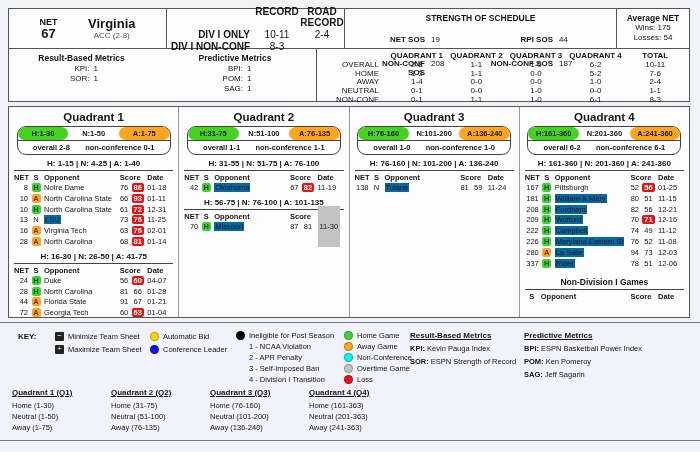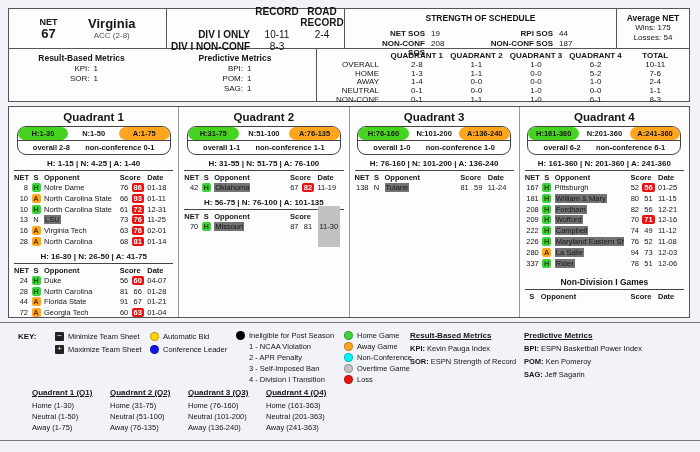--- a/index.html
+++ b/index.html
@@ -15,21 +15,21 @@
   .netval{font-size:13px;font-weight:bold;text-align:center;line-height:14px}
   .team{font-size:13px;font-weight:bold;text-align:center;line-height:14px}
   .conf{font-size:8px;color:#555;text-align:center;line-height:10px}
   .tcellB{width:178px;border-right:1px solid #555;font-size:10px;display:grid;
           grid-template-columns:88px 44px 46px;align-content:center;row-gap:1px;box-sizing:border-box}
   .rlab{font-weight:bold;text-align:right;padding-right:5px}
   .rval{text-align:center}
   .rhead{font-weight:bold;text-align:center}
   .tcellC{flex:1;border-right:1px solid #555;font-size:8px;padding-top:4px;box-sizing:border-box}
   .sostitle{text-align:center;font-weight:bold;font-size:8.5px;line-height:10px}
-  .sosgrid{display:grid;grid-template-columns:66px 44px 84px 36px;margin-left:20px;row-gap:1px;margin-top:6px}
+  .sosgrid{display:grid;grid-template-columns:66px 44px 84px 36px;margin-left:20px;row-gap:15px;margin-top:12px}
   .soslab{font-weight:bold;text-align:right;padding-right:6px}
   .tcellD{width:72px;font-size:8px;text-align:center;padding-top:4px;line-height:10px;box-sizing:border-box}
   .avgt{font-weight:bold;font-size:8.5px}
   .m1{width:145px;font-size:8px;text-align:center;padding-top:4px;box-sizing:border-box}
   .m2{width:163px;border-right:1px solid #555;font-size:8px;text-align:center;padding-top:4px;box-sizing:border-box}
   .mtitle{font-weight:bold;font-size:8.5px;line-height:11px}
   .mline{line-height:10px}
   .mlab{display:inline-block;width:34px;text-align:right;margin-right:4px}
   .mval{display:inline-block;width:14px;text-align:left}
   .sumcell{flex:1;font-size:8px;padding:3px 4px 0 0;box-sizing:border-box}
@@ -52,21 +52,21 @@
   .ghead{text-align:center;font-weight:bold;font-size:8px;margin:4px 0 2px;line-height:9px}
   .gtable{border-top:1px solid #444;padding-top:1px}
   .ghrow{display:grid;grid-template-columns:16px 12px 1fr 34px 26px;font-weight:bold;font-size:7.5px;line-height:11px}
   .grow{display:grid;grid-template-columns:16px 12px 1fr 15px 19px 26px;font-size:7.5px;line-height:10.8px;align-items:center}
   .c-net{text-align:right;padding-right:2px}
   .c-s{text-align:center}
   .sbadge{display:inline-block;width:9px;line-height:9px;border-radius:2px;font-weight:bold;color:#234d00}
   .site-H{background:#3ed03e}
   .site-A{background:#ffa51f;color:#5d3a00}
   .c-opp{padding-left:2px;white-space:nowrap;overflow:hidden}
-  .ncname{background:#737373;padding:0 1px}
+  .ncname{background:#0369a1;padding:0 1px}
   .c-ts{text-align:right}
   .c-os{text-align:center}
   .lossb{background:#e81212;color:#fff;font-weight:bold;padding:0 2px;border-radius:2px}
   .c-date{text-align:left}
   .otb{background:#c2c2c2;padding:16px 2px}
   .ndtitle{text-align:center;font-weight:bold;font-size:8.5px;margin:8px 0 2px}
   .ndh{display:grid;grid-template-columns:14px 1fr 34px 26px;font-weight:bold;font-size:7.5px;line-height:11px}
   
   .hr1,.hr2{position:absolute;left:0;width:700px;border-top:1px solid #777}
   .hr1{top:322px}.hr2{top:440px}
@@ -75,21 +75,21 @@
   .kcol{position:absolute;top:0}
   #k-sheet{left:55px}#k-bids{left:150px}#k-inelig{left:236px}#k-types{left:344px}#k-rdefs{left:410px}#k-pdefs{left:524px}
   .kitem{display:flex;align-items:center;gap:4px;height:13px}
   .kline{line-height:11px;padding-left:13px}
   .kitem.short{height:11px}
   .sqicon{width:9px;height:9px;background:#222;color:#fff;font-size:8px;line-height:8px;text-align:center;border-radius:1px;flex:0 0 9px}
   .dot{width:9px;height:9px;border-radius:50%;display:inline-block;flex:0 0 9px;border:1px solid rgba(0,0,0,.25);box-sizing:border-box}
   .ktitle{font-weight:bold;text-decoration:underline;font-size:8px;height:13px;line-height:12px}
   .kdef{height:13px;line-height:12px}
   .kabbr{font-weight:bold}
-  .fdefs{position:absolute;top:388px;left:32px;display:flex;gap:6px;font-size:7.5px}
+  .fdefs{position:absolute;top:388px;left:12px;display:flex;gap:27px;font-size:7.5px}
   .fcol{width:72px}
   .ftitle{font-weight:bold;text-decoration:underline;font-size:8px;margin-bottom:3px}
   .fline{line-height:11px}
 </style>
 </head>
 <body>
 
 <div class="box topbox">
   <div class="trow1">
     <div class="tcellA">

